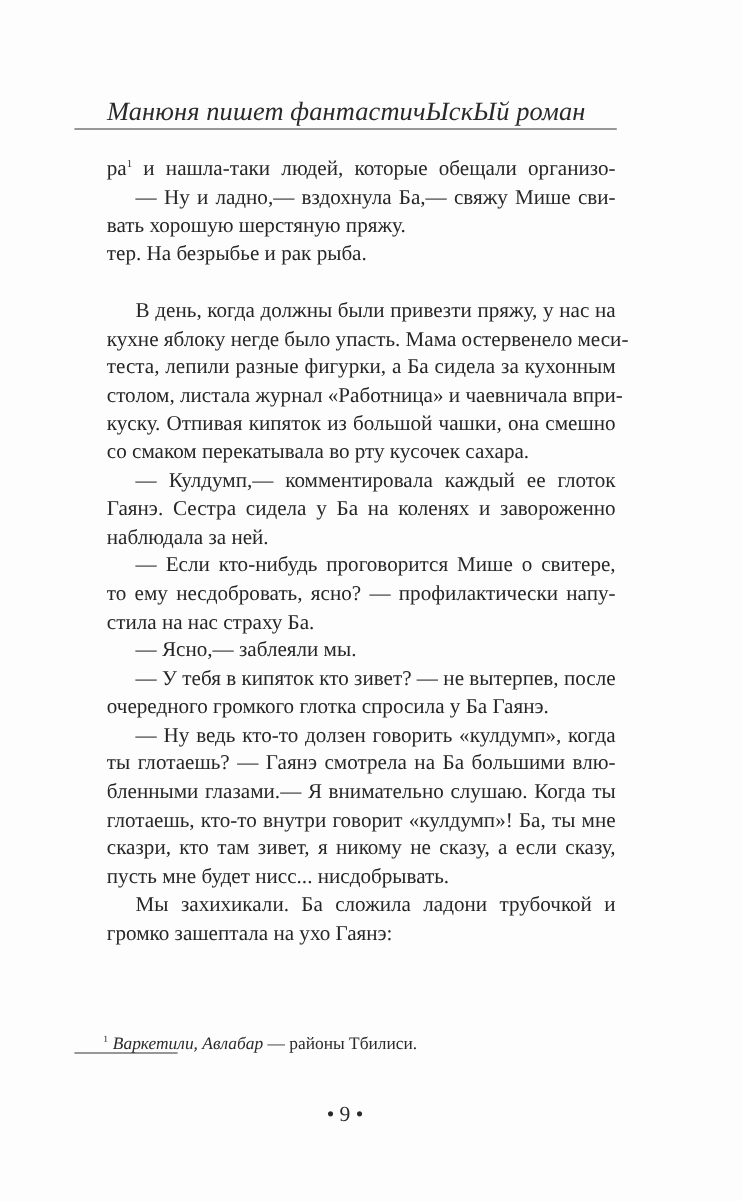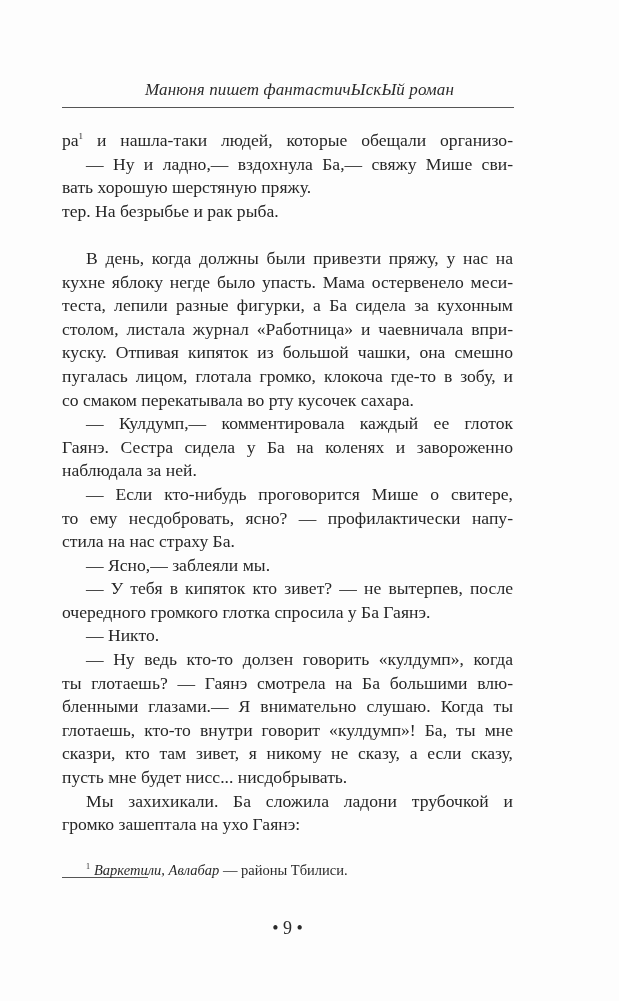--- a/index.html
+++ b/index.html
@@ -2,30 +2,30 @@
 <html><head>
 <meta charset="utf-8">
 <style>
   html, body { margin: 0; padding: 0; }
   body {
     width: 619px; height: 1001px; background: #fdfdfd; position: relative; overflow: hidden;
     font-family: "DejaVu Serif", "Liberation Serif", serif; color: #222;
   }
   .page { position: absolute; left: 62px; top: 0; width: 451px; }
   .running-head {
-    position: absolute; left: 12px; top: 80px; width: 451px; text-align: center;
-    font-family: "Liberation Serif", serif; font-style: italic; font-size: 17px; color: #2a2a2a;
+    position: absolute; left: 1px; top: 80px; width: 451px; text-align: center;
+    font-family: "Liberation Serif", serif; font-style: italic; font-size: 22px; color: #2a2a2a;
     letter-spacing: 0.1px;
   }
   .head-rule { position: absolute; left: 0; top: 107px; width: 452px; height: 1px; background: #555; }
   .body-text {
     position: absolute; left: 0; top: 129px; width: 451px;
     font-family: "Liberation Serif", serif; font-size: 17.6px; line-height: 23.6px; color: #262626;
   }
-  .line { display: block; white-space: nowrap; height: 23.6px; }
+  .line { display: block; white-space: nowrap; height: 23.6px; margin-left: 27px; }
   .just { text-align: justify; text-align-last: justify; }
   .indent { padding-left: 24px; }
   .gap { height: 23.6px; }
   sup { font-size: 9px; vertical-align: 7px; line-height: 0; }
   .fn-rule { position: absolute; left: 0; top: 877px; width: 86px; height: 1px; background: #555; }
   .footnote {
     position: absolute; left: 24px; top: 862px; font-family: "Liberation Serif", serif;
     font-size: 14.5px; color: #2a2a2a; white-space: nowrap;
   }
   .footnote em { font-style: italic; }
@@ -46,32 +46,30 @@
       <span class="line just">ра<sup>1</sup> и нашла-таки людей, которые обещали организо-</span>
       <span class="line just indent">— Ну и ладно,— вздохнула Ба,— свяжу Мише сви-</span>
       <span class="line">вать хорошую шерстяную пряжу.</span>
       <span class="line">тер. На безрыбье и рак рыба.</span>
       <span class="line gap"></span>
       <span class="line just indent">В день, когда должны были привезти пряжу, у нас на</span>
       <span class="line just">кухне яблоку негде было упасть. Мама остервенело меси-</span>
       <span class="line just">теста, лепили разные фигурки, а Ба сидела за кухонным</span>
       <span class="line just">столом, листала журнал «Работница» и чаевничала впри-</span>
       <span class="line just">куску. Отпивая кипяток из большой чашки, она смешно</span>
-      <span class="line just">пугалась лицом, глотала громко, клокоча где-то в зобу, и</span>
       <span class="line">со смаком перекатывала во рту кусочек сахара.</span>
       <span class="line just indent">— Кулдумп,— комментировала каждый ее глоток</span>
       <span class="line just">Гаянэ. Сестра сидела у Ба на коленях и завороженно</span>
       <span class="line">наблюдала за ней.</span>
       <span class="line just indent">— Если кто-нибудь проговорится Мише о свитере,</span>
       <span class="line just">то ему несдобровать, ясно? — профилактически напу-</span>
       <span class="line">стила на нас страху Ба.</span>
       <span class="line indent">— Ясно,— заблеяли мы.</span>
       <span class="line just indent">— У тебя в кипяток кто зивет? — не вытерпев, после</span>
       <span class="line">очередного громкого глотка спросила у Ба Гаянэ.</span>
-      <span class="line indent">— Никто.</span>
       <span class="line just indent">— Ну ведь кто-то долзен говорить «кулдумп», когда</span>
       <span class="line just">ты глотаешь? — Гаянэ смотрела на Ба большими влю-</span>
       <span class="line just">бленными глазами.— Я внимательно слушаю. Когда ты</span>
       <span class="line just">глотаешь, кто-то внутри говорит «кулдумп»! Ба, ты мне</span>
       <span class="line just">сказри, кто там зивет, я никому не сказу, а если сказу,</span>
       <span class="line">пусть мне будет нисс... нисдобрывать.</span>
       <span class="line just indent">Мы захихикали. Ба сложила ладони трубочкой и</span>
       <span class="line">громко зашептала на ухо Гаянэ:</span>
     </div>
 

